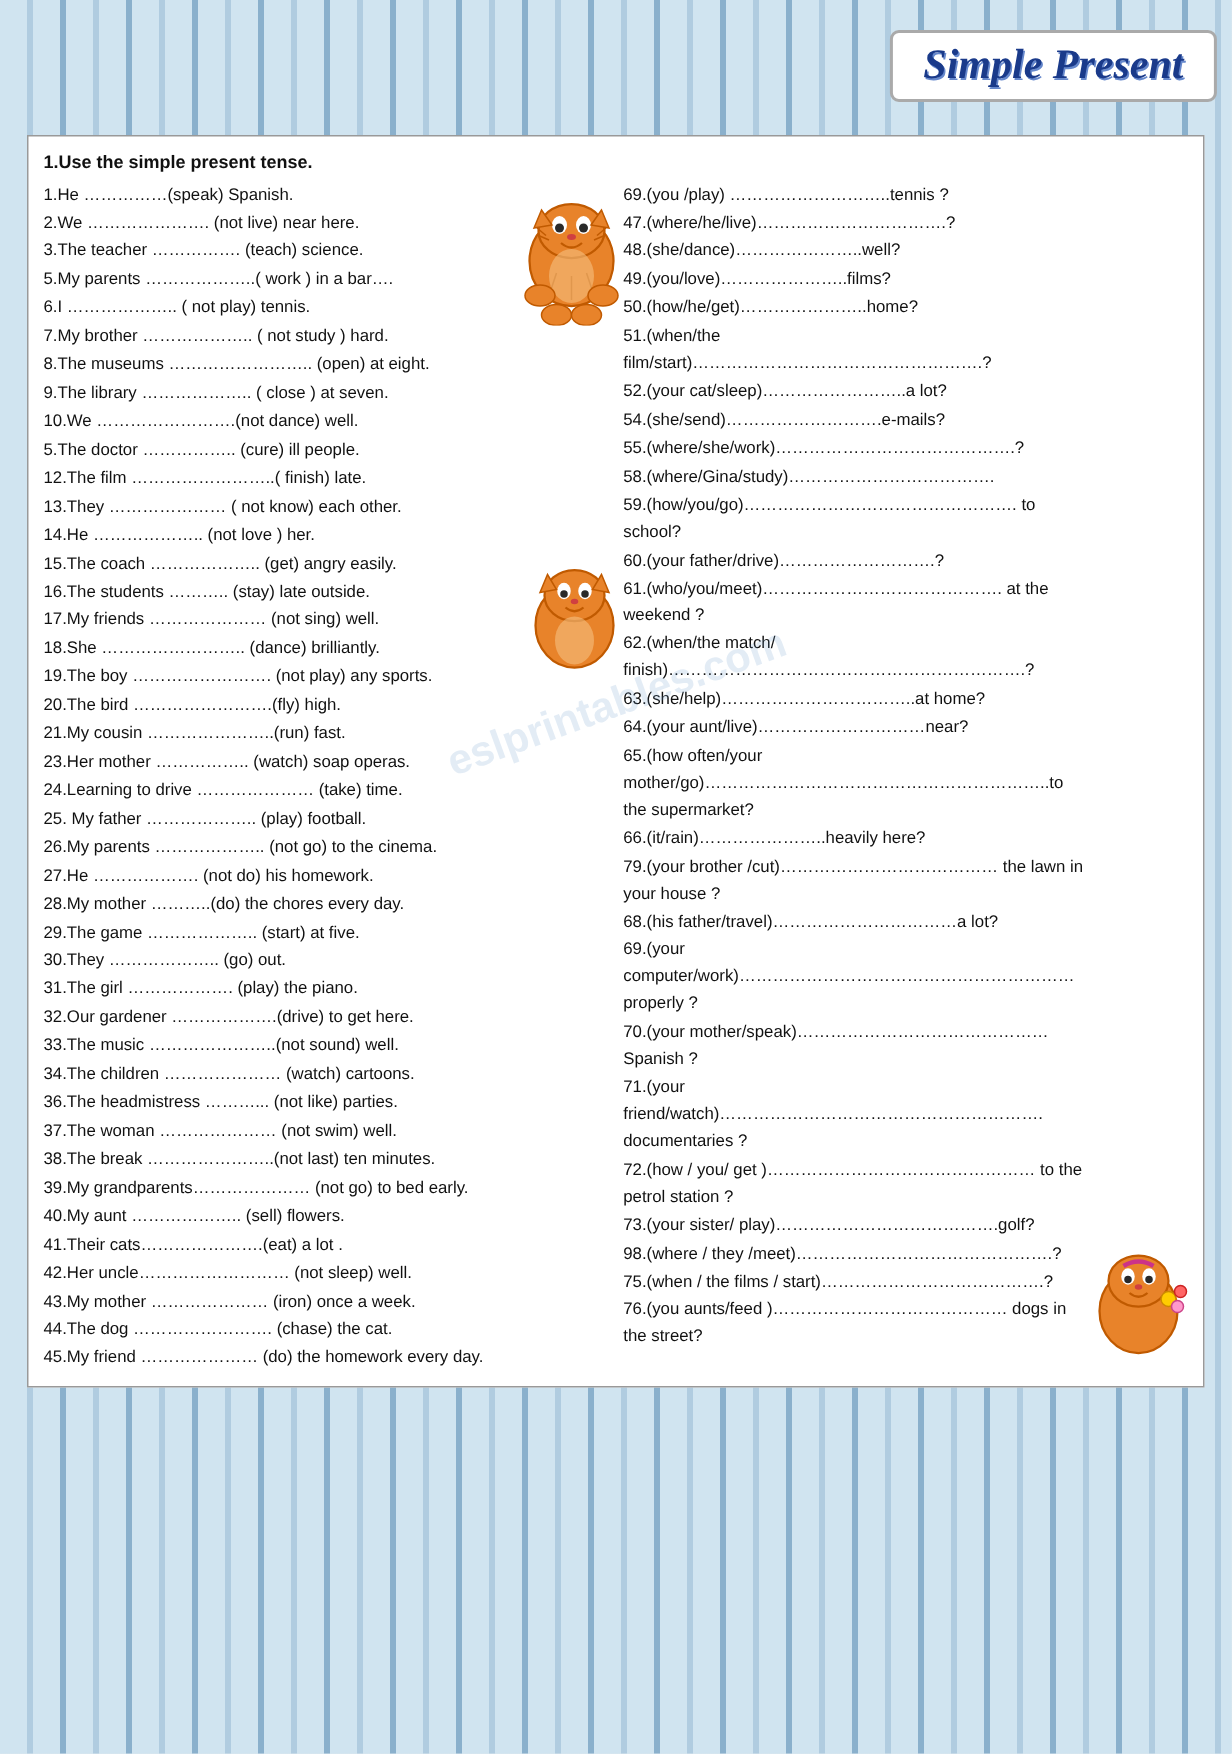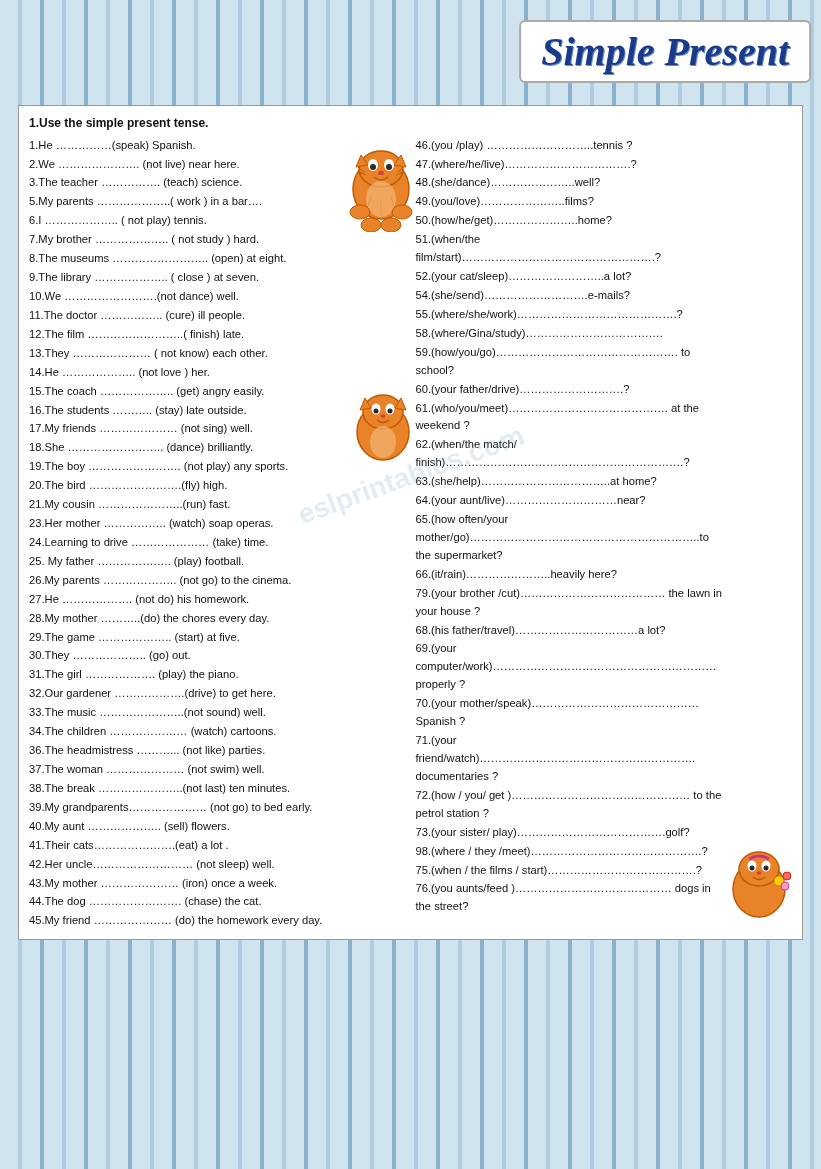--- a/index.html
+++ b/index.html
@@ -44,21 +44,21 @@
       text-align: center;
       padding: 6px 20px;
       margin: 10px auto 12px auto;
       display: inline-block;
       position: relative;
       left: 50%;
       transform: translateX(-50%);
     }
 
     .title-text {
-      font-size: 40px;
+      font-size: 28px;
       font-weight: bold;
       color: #1a3a8a;
       font-style: italic;
       font-family: 'Times New Roman', serif;
       text-shadow: 1px 1px 0 #6688cc;
     }
 
     .main-box {
       background: white;
       border: 1.5px solid #999;
@@ -196,21 +196,21 @@
           <div id="left-items-container">
               <div class="exercise-item">1.He ……………(speak) Spanish.</div>
               <div class="exercise-item">2.We …………………. (not live) near here.</div>
               <div class="exercise-item">3.The teacher ……………. (teach) science.</div>
               <div class="exercise-item">5.My parents ………………..( work ) in a bar….</div>
               <div class="exercise-item">6.I ……………….. ( not play) tennis.</div>
               <div class="exercise-item">7.My  brother ……………….. ( not study ) hard.</div>
               <div class="exercise-item">8.The museums …………………….. (open) at eight.</div>
               <div class="exercise-item">9.The library ……………….. ( close ) at seven.</div>
               <div class="exercise-item">10.We …………………….(not dance) well.</div>
-              <div class="exercise-item">11.The doctor …………….. (cure) ill people.</div>
+              <div class="exercise-item">5.The doctor …………….. (cure) ill people.</div>
               <div class="exercise-item">12.The film ……………………..( finish) late.</div>
               <div class="exercise-item">13.They ………………… ( not know) each other.</div>
               <div class="exercise-item">14.He ……………….. (not love ) her.</div>
               <div class="exercise-item">15.The coach ……………….. (get) angry easily.</div>
               <div class="exercise-item">16.The students ……….. (stay) late outside.</div>
               <div class="exercise-item">17.My friends ………………… (not sing) well.</div>
               <div class="exercise-item">18.She …………………….. (dance) brilliantly.</div>
               <div class="exercise-item">19.The boy ……………………. (not play) any sports.</div>
               <div class="exercise-item">20.The bird …………………….(fly) high.</div>
               <div class="exercise-item">21.My cousin …………………..(run) fast.</div>
@@ -257,21 +257,21 @@
 
             <path d="M22,8 Q32,2 42,8" stroke="#cc3388" stroke-width="3" fill="none"></path>
 
             <circle cx="52" cy="30" r="5" fill="#ffcc00" stroke="#cc8800" stroke-width="1"></circle>
             <circle cx="60" cy="25" r="4" fill="#ff6666" stroke="#cc2222" stroke-width="1"></circle>
             <circle cx="58" cy="35" r="4" fill="#ff99cc" stroke="#cc4488" stroke-width="1"></circle>
           </svg>
         </div>
 
         <div id="right-items-container" style="padding-right: 70px; font-size:11.2px; line-height:1.6;">
-            <div class="exercise-item">46.(you /play) ………………………..tennis ?</div>
+            <div class="exercise-item">69.(you /play) ………………………..tennis ?</div>
             <div class="exercise-item">47.(where/he/live)…………………………….?</div>
             <div class="exercise-item">48.(she/dance)…………………..well?</div>
             <div class="exercise-item">49.(you/love)…………………..films?</div>
             <div class="exercise-item">50.(how/he/get)…………………..home?</div>
             <div class="exercise-item">51.(when/the film/start)…………………………………………….?</div>
             <div class="exercise-item">52.(your cat/sleep)……………………..a lot?</div>
             <div class="exercise-item">54.(she/send)……………………….e-mails?</div>
             <div class="exercise-item">55.(where/she/work)…………………………………….?</div>
             <div class="exercise-item">58.(where/Gina/study)……………………………….</div>
             <div class="exercise-item">59.(how/you/go)…………………………………………. to school?</div>

